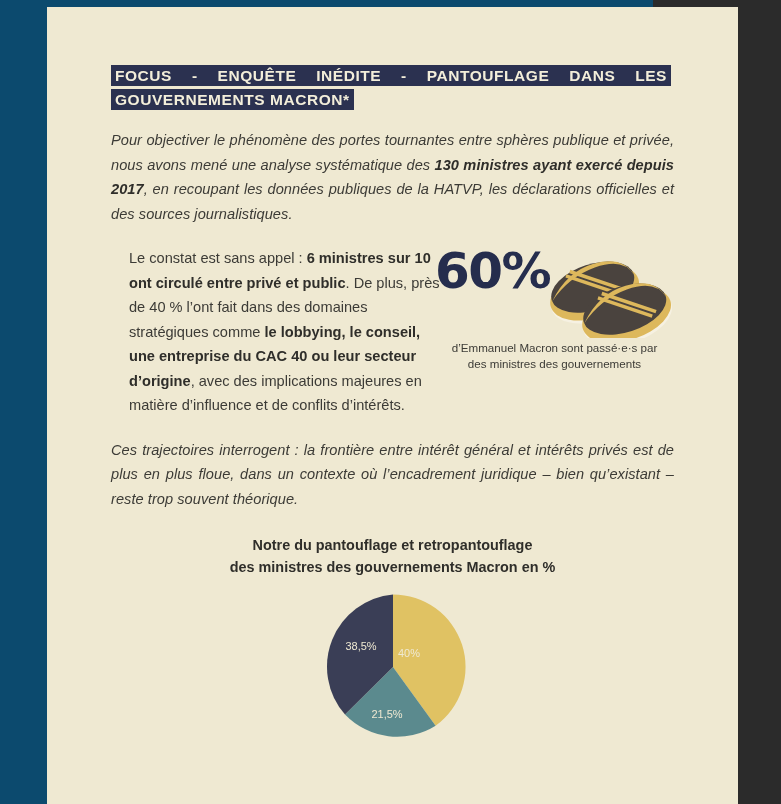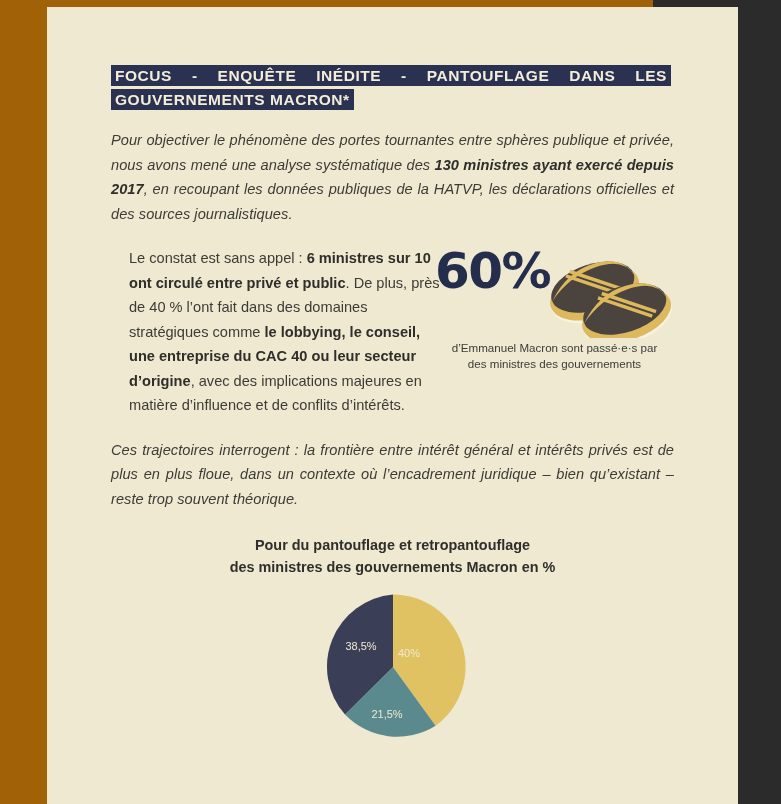--- a/index.html
+++ b/index.html
@@ -10,21 +10,21 @@
     width: 781px;
     height: 804px;
     background: #2b2b2b;
     font-family: "Liberation Sans", sans-serif;
     overflow: hidden;
   }
   .viewer {
     position: relative;
     width: 653px;
     height: 804px;
-    background: #a16207;
+    background: #0c4a6e;
   }
   .page {
     position: absolute;
     left: 47px;
     top: 7px;
     width: 691px;
     height: 797px;
     background: #efe9d2;
     overflow: hidden;
   }
@@ -190,21 +190,21 @@
           </div>
         </div>
 
         <p class="stat-text"><span>Le constat est sans appel : </span><b>6 ministres sur 10 ont circulé entre privé et public</b><span>. De plus, près de 40 % l’ont fait dans des domaines stratégiques comme </span><b>le lobbying, le conseil, une entreprise du CAC 40 ou leur secteur d’origine</b><span>, avec des implications majeures en matière d’influence et de conflits d’intérêts.</span></p>
       </div>
 
       <p class="body">Ces trajectoires interrogent : la frontière entre intérêt général et intérêts privés est de plus en plus floue, dans un contexte où l’encadrement juridique – bien qu’existant – reste trop souvent théorique.</p>
 
       <div class="chart-block">
         <div class="chart-title">
-          <div>Pour du pantouflage et retropantouflage</div>
+          <div>Notre du pantouflage et retropantouflage</div>
           <div>des ministres des gouvernements Macron en %</div>
         </div>
         <div class="pie-holder">
           <svg class="pie-svg" width="150" height="150" viewBox="0 0 150 150" xmlns="http://www.w3.org/2000/svg">
 
             <path d="M 75 75 L 75 2.5 A 72.5 72.5 0 0 1 117.6 133.7 Z" fill="#e0c263"></path>
 
             <path d="M 75 75 L 117.6 133.7 A 72.5 72.5 0 0 1 27.0 122.5 Z" fill="#5b8a8e"></path>
 
             <path d="M 75 75 L 27.0 122.5 A 72.5 72.5 0 0 1 75 2.5 Z" fill="#3a3e56"></path>

